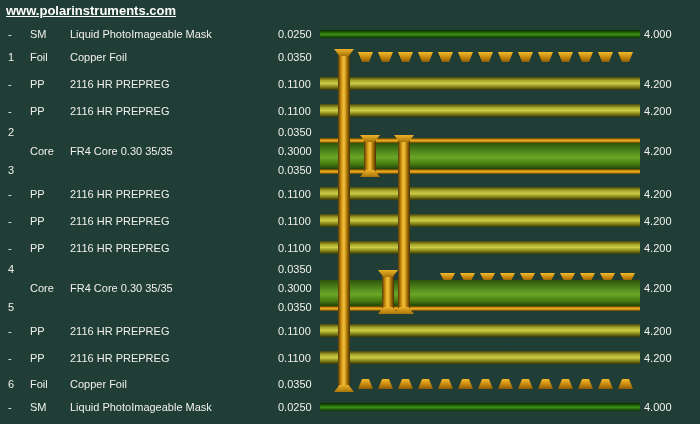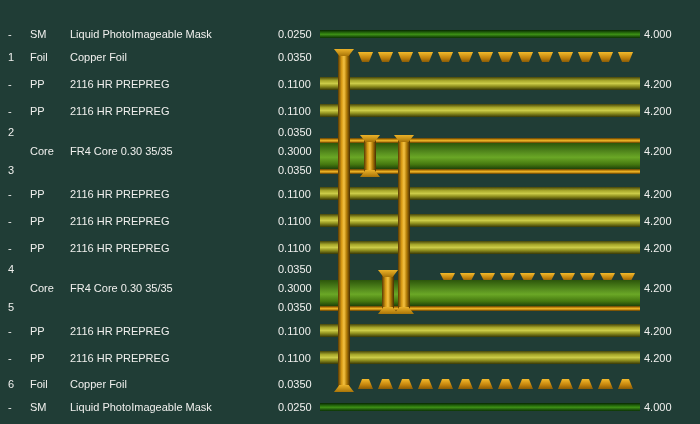--- a/index.html
+++ b/index.html
@@ -22,20 +22,21 @@
   .pad-bot{clip-path:polygon(27% 0,73% 0,100% 100%,0 100%);}
   .via{position:absolute;width:12px;
        background:linear-gradient(90deg,#573903,#d89a14 30%,#f4c242 50%,#b27c08 72%,#462e02);}
   .flange{position:absolute;width:20px;height:7px;
        background:linear-gradient(180deg,#ecb228,#a87408);}
 </style>
 </head>
 <body>
 
 <div id="screen">
+  <div class="hdr">www.polarinstruments.com</div>
   <div id="stack">
       <div class="txt" style="left: 8px; top: 27px;">-</div>
       <div class="txt" style="left: 30px; top: 27px;">SM</div>
       <div class="txt" style="left: 70px; top: 27px;">Liquid PhotoImageable Mask</div>
       <div class="txt" style="left: 278px; top: 27px;">0.0250</div>
       <div class="txt" style="left: 644px; top: 27px;">4.000</div>
       <div class="bar bar-sm" style="top: 30px;"></div>
       <div class="txt" style="left: 8px; top: 50px;">1</div>
       <div class="txt" style="left: 30px; top: 50px;">Foil</div>
       <div class="txt" style="left: 70px; top: 50px;">Copper Foil</div>

